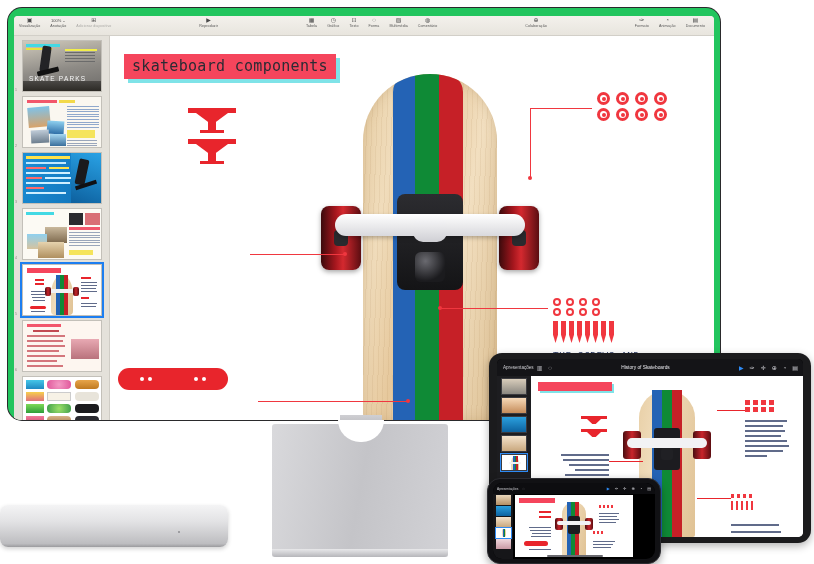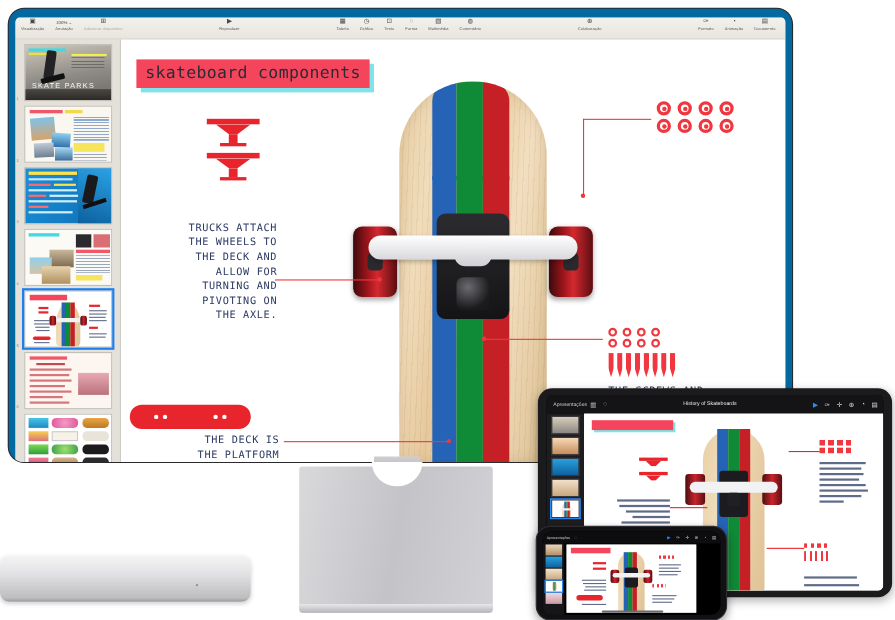--- a/index.html
+++ b/index.html
@@ -7,21 +7,21 @@
   html, body {
     width: 814px; height: 564px; overflow: hidden;
     background: #ffffff;
     font-family: "Liberation Sans", sans-serif;
   }
   #stage { position: relative; width: 814px; height: 564px; background:#fff; }
 
   
   #mac-display {
     position:absolute; left:8px; top:8px; width:712px; height:412px;
-    background:#0369a1; border-radius:14px;
+    background:#22c55e; border-radius:14px;
     box-shadow: 0 0 0 1px #2a2a2c;
     overflow:hidden;
   }
   #mac-screen {
     position:absolute; left:6px; top:8px; width:700px; height:404px;
     background:#edeae3; overflow:hidden; border-radius:4px 4px 0 0;
   }
 
   
   #kn-toolbar {
@@ -517,27 +517,20 @@
           <div class="tbar" style="left:6px;top:0;width:48px;height:5px;"></div>
           <div class="tbar" style="left:14px;top:5px;width:32px;height:9px;clip-path:polygon(0 0,100% 0,62% 100%,38% 100%);"></div>
           <div class="tbar" style="left:26px;top:14px;width:8px;height:8px;"></div>
           <div class="tbar" style="left:18px;top:22px;width:24px;height:3px;"></div>
           <div class="tbar" style="left:6px;top:31px;width:48px;height:5px;"></div>
           <div class="tbar" style="left:14px;top:36px;width:32px;height:9px;clip-path:polygon(0 0,100% 0,62% 100%,38% 100%);"></div>
           <div class="tbar" style="left:26px;top:45px;width:8px;height:8px;"></div>
           <div class="tbar" style="left:18px;top:53px;width:24px;height:3px;"></div>
         </div>
 
-        <div class="anno right-al" style="left:18px;top:165px;width:124px;">TRUCKS ATTACH
-THE WHEELS TO
-THE DECK AND
-ALLOW FOR
-TURNING AND
-PIVOTING ON
-THE AXLE.</div>
         <div class="leader h" style="left:140px;top:218px;width:96px;"></div>
         <div class="dot" style="left:233px;top:216px;"></div>
 
         <div class="bearing-grid" style="left:487px;top:56px;">
           <div class="bearing"></div>
           <div class="bearing"></div>
           <div class="bearing"></div>
           <div class="bearing"></div>
           <div class="bearing"></div>
           <div class="bearing"></div>
@@ -573,22 +566,20 @@
         <div class="dot" style="left:328px;top:270px;"></div>
         <div class="anno left-al" style="left:443px;top:313px;width:150px;">THE SCREWS AND
 BOLTS ATTACH THE</div>
 
         <div class="deck-ico" style="left:8px;top:332px;">
           <div class="hole" style="left:22px;"></div>
           <div class="hole" style="left:30px;"></div>
           <div class="hole" style="left:76px;"></div>
           <div class="hole" style="left:84px;"></div>
         </div>
-        <div class="anno right-al" style="left:20px;top:358px;width:124px;">THE DECK IS
-THE PLATFORM</div>
         <div class="leader h" style="left:148px;top:365px;width:150px;"></div>
         <div class="dot" style="left:296px;top:363px;"></div>
       </div>
     </div>
   </div>
 
   <div id="neck"></div>
   <div id="display-stand"></div>
   <div id="stand-notch"></div>
   <div id="stand-foot"></div>

